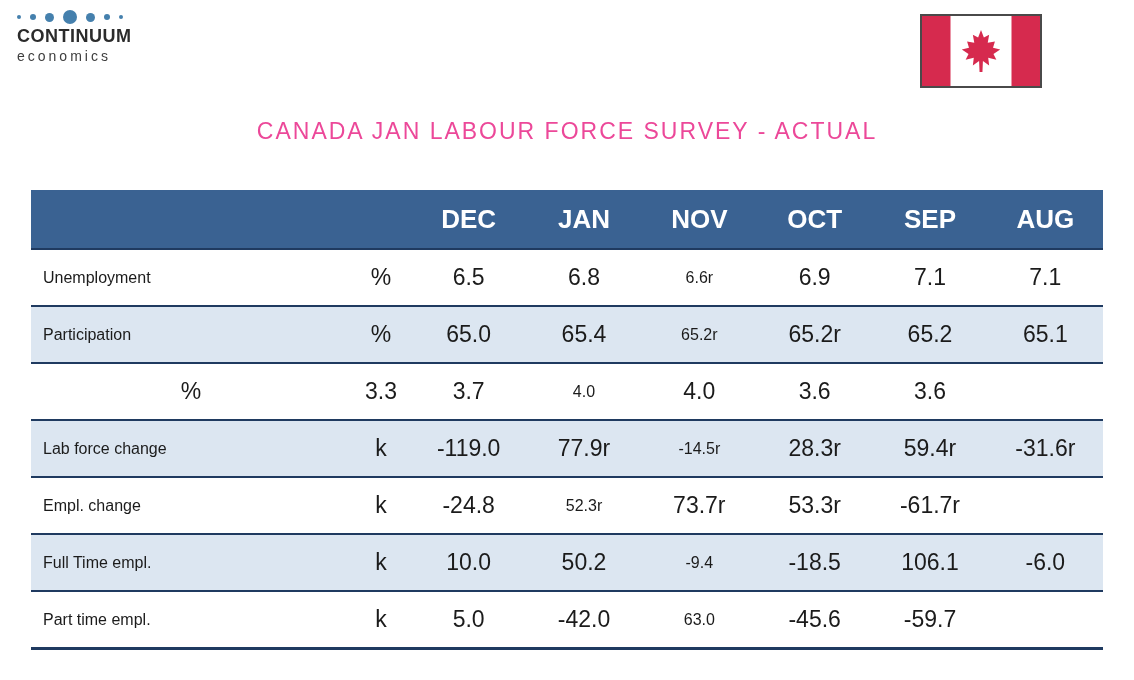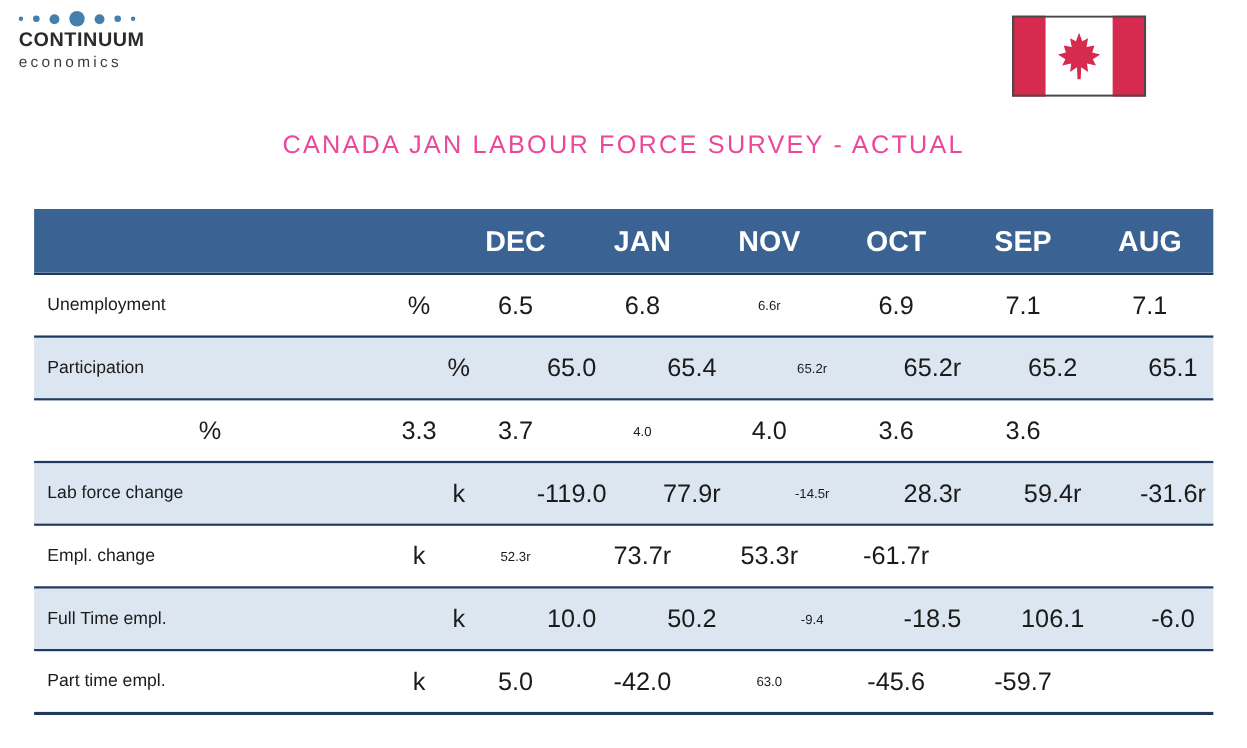--- a/index.html
+++ b/index.html
@@ -30,25 +30,25 @@
   
   .title{position:absolute;top:118px;left:0;width:100%;text-align:center;
          font-size:23px;letter-spacing:2px;color:#ec4899;font-weight:400;}
 
   
   .table{position:absolute;left:31px;top:190px;width:1072px;}
   .grid-row{display:grid;grid-template-columns:320px 60px repeat(6,1fr);align-items:center;}
   .thead{height:58px;background:var(--header-bg);}
   .thead .cell{color:var(--header-text);font-weight:bold;font-size:26px;text-align:center;}
   .row{height:57px;border-top:2px solid var(--line);background:#ffffff;}
-  .row.alt{background:var(--row-alt-bg);gap:36px;}
+  .row.alt{background:var(--row-alt-bg);}
   .tbody{border-bottom:3px solid var(--line);}
   .cell{font-size:23px;text-align:center;white-space:nowrap;}
   .cell.label{text-align:left;padding-left:12px;font-size:16px;}
-  .cell.small{font-size:12px;}
+  .cell.small{font-size:16px;}
 </style>
 </head>
 <body>
 
 <div class="page">
 
   <div class="logo">
     <div class="dots">
       <span class="dot" style="width:4px;height:4px"></span>
       <span class="dot" style="width:6px;height:6px"></span>
@@ -121,20 +121,21 @@
           <div class="cell">-119.0</div>
           <div class="cell">77.9r</div>
           <div class="cell small">-14.5r</div>
           <div class="cell">28.3r</div>
           <div class="cell">59.4r</div>
           <div class="cell">-31.6r</div>
         </div>
         <div class="row grid-row">
           <div class="cell label">Empl. change</div>
           <div class="cell">k</div>
+          <div class="cell">-24.8</div>
           <div class="cell small">52.3r</div>
           <div class="cell">73.7r</div>
           <div class="cell">53.3r</div>
           <div class="cell">-61.7r</div>
         </div>
         <div class="row grid-row alt">
           <div class="cell label">Full Time empl.</div>
           <div class="cell">k</div>
           <div class="cell">10.0</div>
           <div class="cell">50.2</div>

